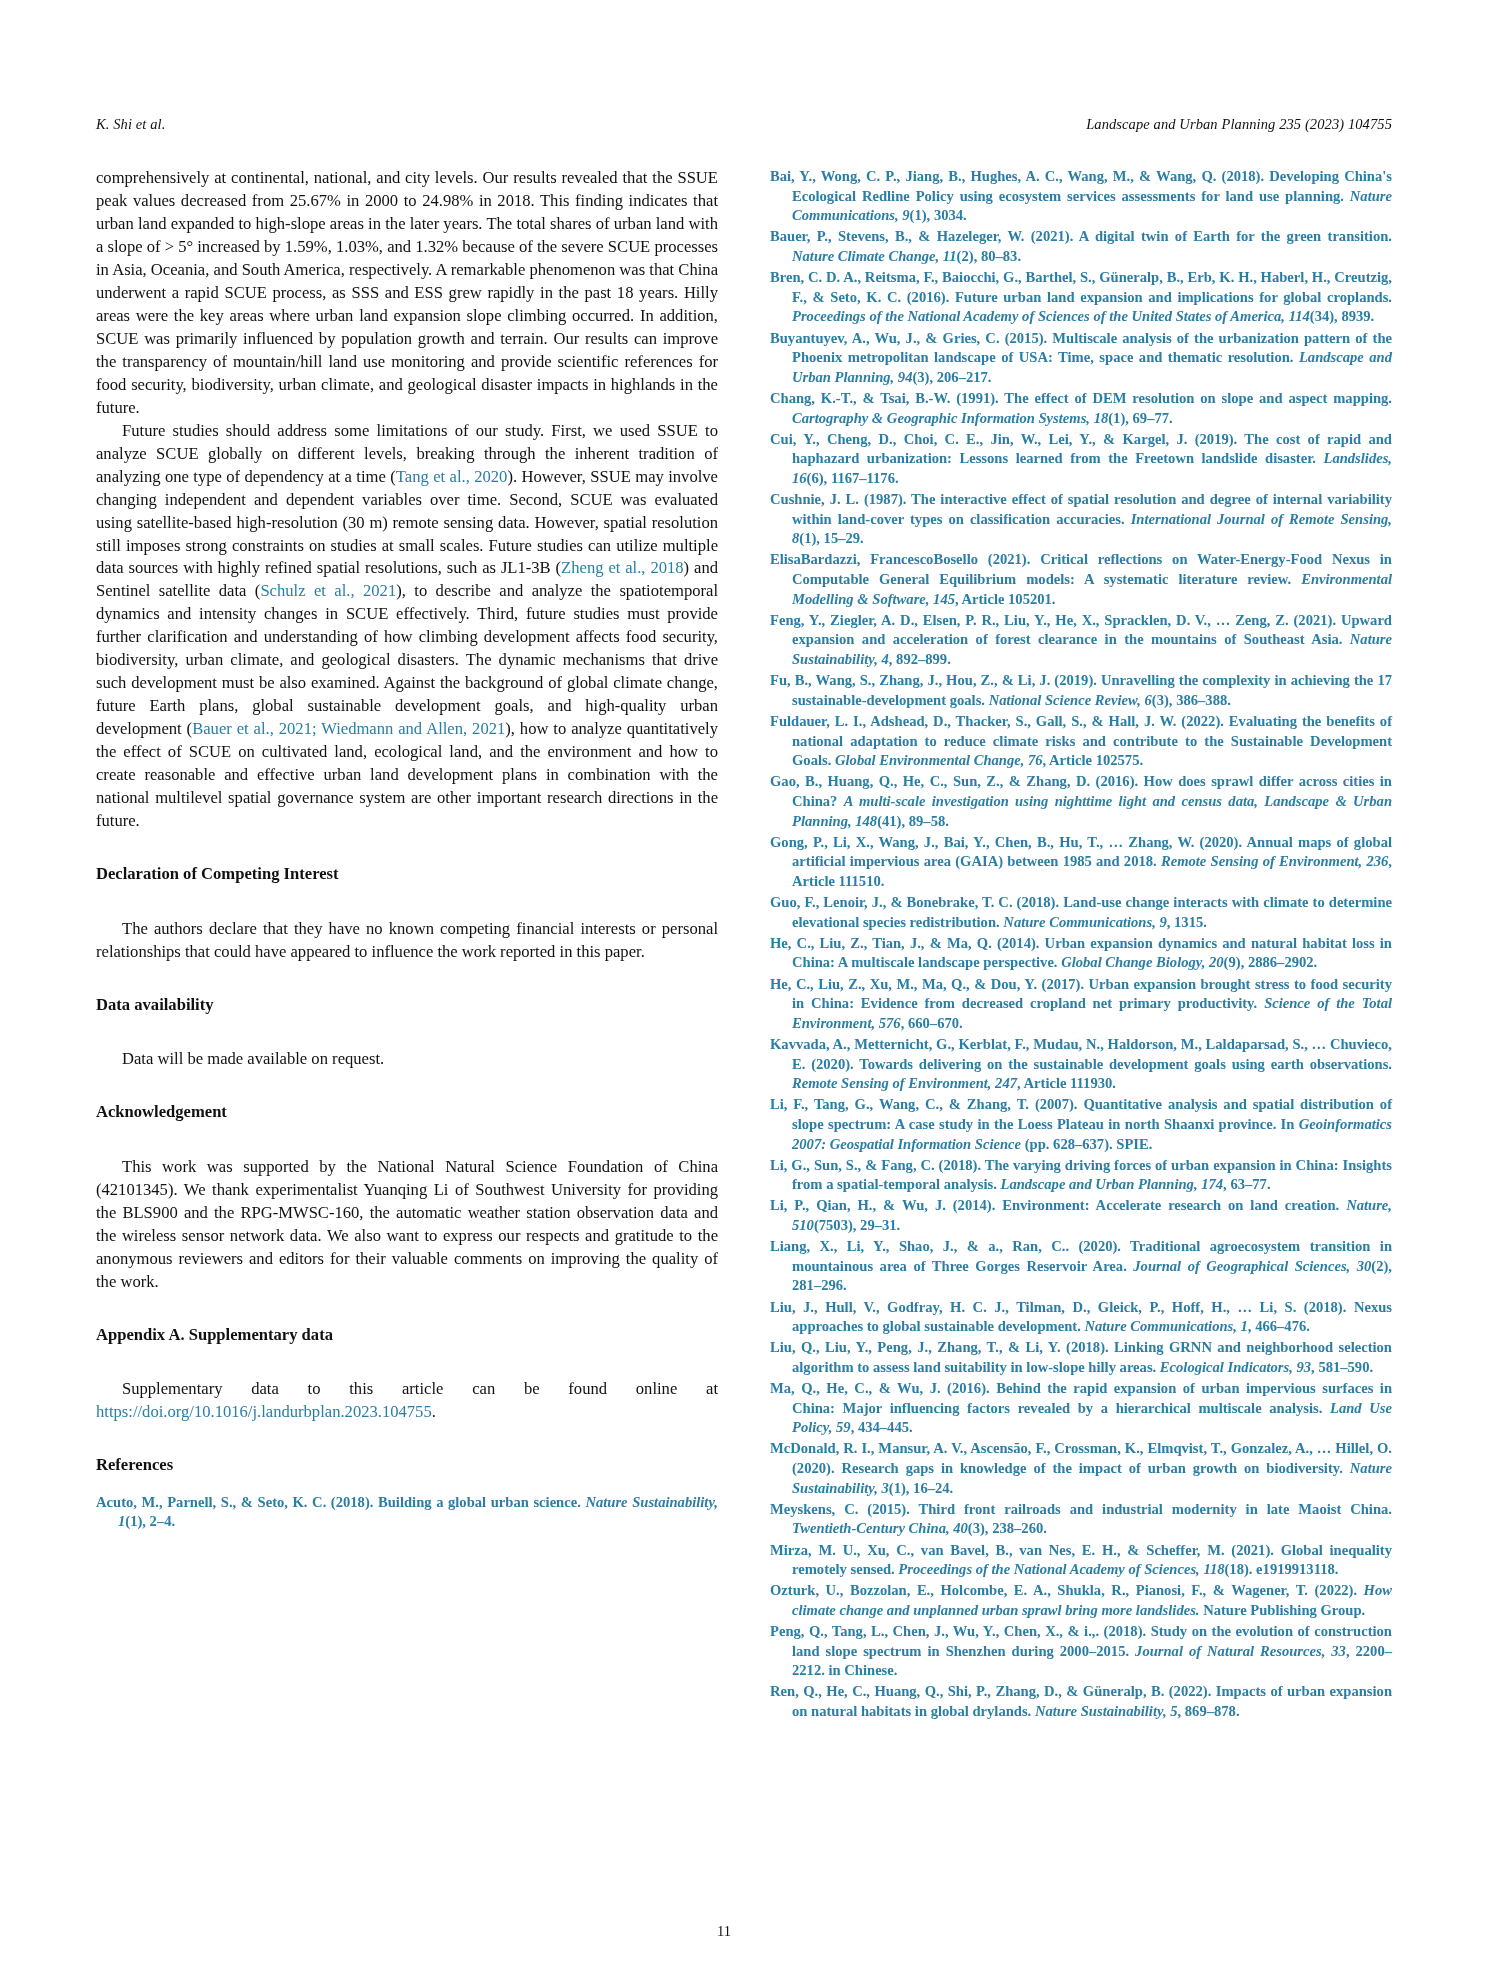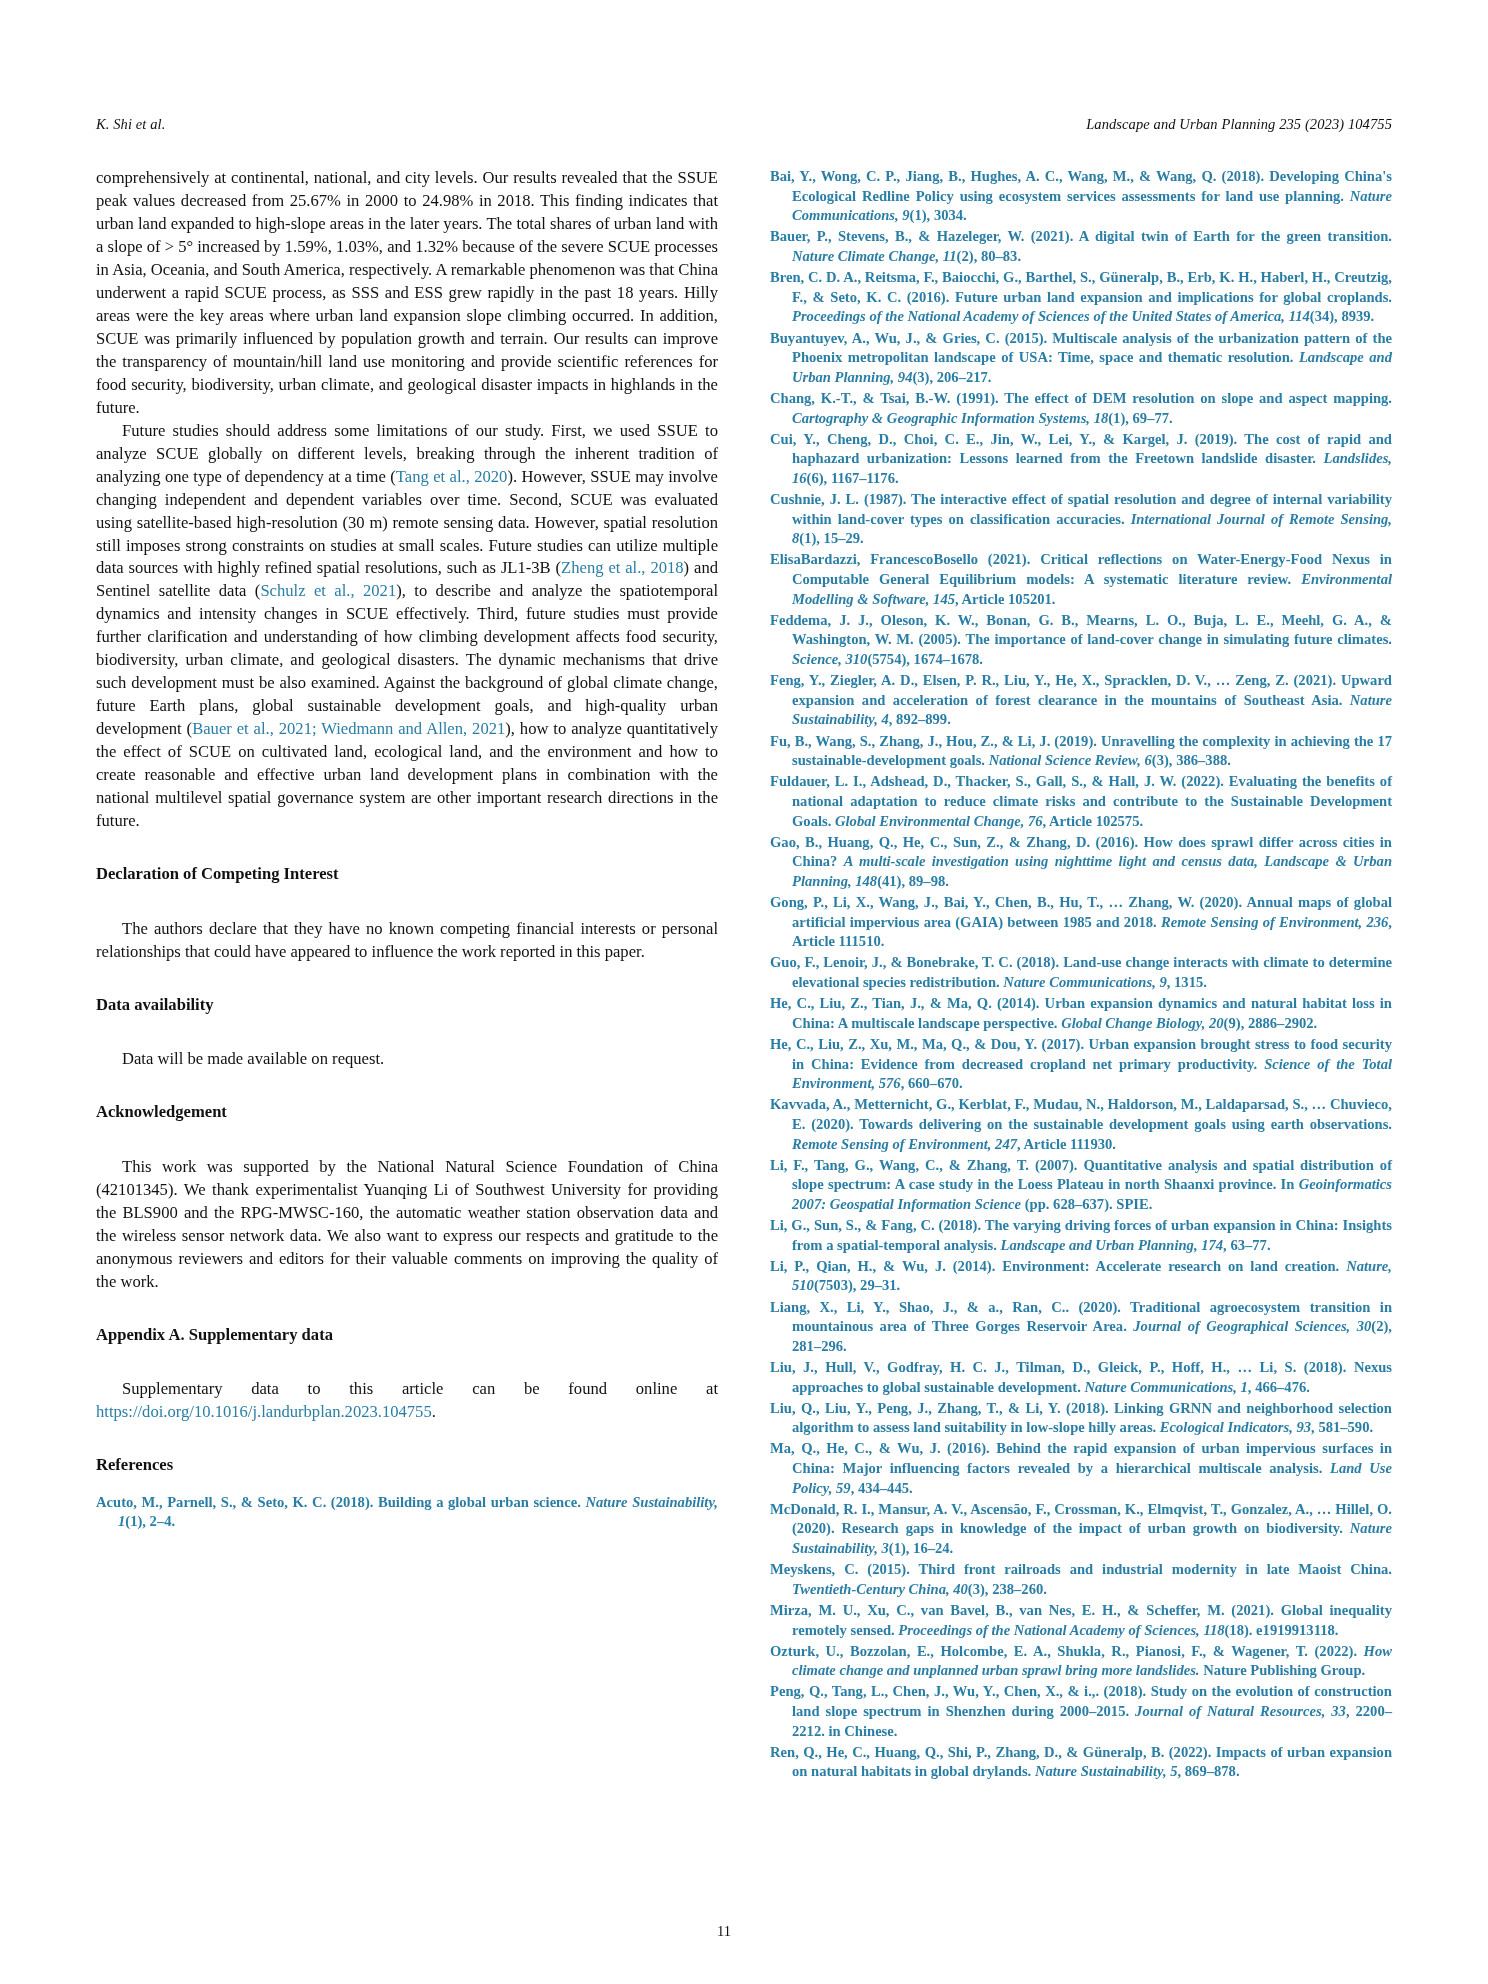--- a/index.html
+++ b/index.html
@@ -137,25 +137,24 @@
     <div class="col right">
       <div class="ref-list" id="refs">
           <div class="ref"><span>Bai, Y., Wong, C. P., Jiang, B., Hughes, A. C., Wang, M., &amp; Wang, Q. (2018). Developing China's Ecological Redline Policy using ecosystem services assessments for land use planning. </span><i>Nature Communications, 9</i><span>(1), 3034.</span></div>
           <div class="ref"><span>Bauer, P., Stevens, B., &amp; Hazeleger, W. (2021). A digital twin of Earth for the green transition. </span><i>Nature Climate Change, 11</i><span>(2), 80–83.</span></div>
           <div class="ref"><span>Bren, C. D. A., Reitsma, F., Baiocchi, G., Barthel, S., Güneralp, B., Erb, K. H., Haberl, H., Creutzig, F., &amp; Seto, K. C. (2016). Future urban land expansion and implications for global croplands. </span><i>Proceedings of the National Academy of Sciences of the United States of America, 114</i><span>(34), 8939.</span></div>
           <div class="ref"><span>Buyantuyev, A., Wu, J., &amp; Gries, C. (2015). Multiscale analysis of the urbanization pattern of the Phoenix metropolitan landscape of USA: Time, space and thematic resolution. </span><i>Landscape and Urban Planning, 94</i><span>(3), 206–217.</span></div>
           <div class="ref"><span>Chang, K.-T., &amp; Tsai, B.-W. (1991). The effect of DEM resolution on slope and aspect mapping. </span><i>Cartography &amp; Geographic Information Systems, 18</i><span>(1), 69–77.</span></div>
           <div class="ref"><span>Cui, Y., Cheng, D., Choi, C. E., Jin, W., Lei, Y., &amp; Kargel, J. (2019). The cost of rapid and haphazard urbanization: Lessons learned from the Freetown landslide disaster. </span><i>Landslides, 16</i><span>(6), 1167–1176.</span></div>
           <div class="ref"><span>Cushnie, J. L. (1987). The interactive effect of spatial resolution and degree of internal variability within land-cover types on classification accuracies. </span><i>International Journal of Remote Sensing, 8</i><span>(1), 15–29.</span></div>
           <div class="ref"><span>ElisaBardazzi, FrancescoBosello (2021). Critical reflections on Water-Energy-Food Nexus in Computable General Equilibrium models: A systematic literature review. </span><i>Environmental Modelling &amp; Software, 145</i><span>, Article 105201.</span></div>
-          <div class="ref"><span>Feddema, J. J., Oleson, K. W., Bonan, G. B., Mearns, L. O., Buja, L. E., Meehl, G. A., &amp; Washington, W. M. (2005). The importance of land-cover change in simulating future climates. </span><i>Science, 310</i><span>(5754), 1674–1678.</span></div>
           <div class="ref"><span>Feng, Y., Ziegler, A. D., Elsen, P. R., Liu, Y., He, X., Spracklen, D. V., … Zeng, Z. (2021). Upward expansion and acceleration of forest clearance in the mountains of Southeast Asia. </span><i>Nature Sustainability, 4</i><span>, 892–899.</span></div>
           <div class="ref"><span>Fu, B., Wang, S., Zhang, J., Hou, Z., &amp; Li, J. (2019). Unravelling the complexity in achieving the 17 sustainable-development goals. </span><i>National Science Review, 6</i><span>(3), 386–388.</span></div>
           <div class="ref"><span>Fuldauer, L. I., Adshead, D., Thacker, S., Gall, S., &amp; Hall, J. W. (2022). Evaluating the benefits of national adaptation to reduce climate risks and contribute to the Sustainable Development Goals. </span><i>Global Environmental Change, 76</i><span>, Article 102575.</span></div>
-          <div class="ref"><span>Gao, B., Huang, Q., He, C., Sun, Z., &amp; Zhang, D. (2016). How does sprawl differ across cities in China? </span><i>A multi-scale investigation using nighttime light and census data, Landscape &amp; Urban Planning, 148</i><span>(41), 89–98.</span></div>
+          <div class="ref"><span>Gao, B., Huang, Q., He, C., Sun, Z., &amp; Zhang, D. (2016). How does sprawl differ across cities in China? </span><i>A multi-scale investigation using nighttime light and census data, Landscape &amp; Urban Planning, 148</i><span>(41), 89–58.</span></div>
           <div class="ref"><span>Gong, P., Li, X., Wang, J., Bai, Y., Chen, B., Hu, T., … Zhang, W. (2020). Annual maps of global artificial impervious area (GAIA) between 1985 and 2018. </span><i>Remote Sensing of Environment, 236</i><span>, Article 111510.</span></div>
           <div class="ref"><span>Guo, F., Lenoir, J., &amp; Bonebrake, T. C. (2018). Land-use change interacts with climate to determine elevational species redistribution. </span><i>Nature Communications, 9</i><span>, 1315.</span></div>
           <div class="ref"><span>He, C., Liu, Z., Tian, J., &amp; Ma, Q. (2014). Urban expansion dynamics and natural habitat loss in China: A multiscale landscape perspective. </span><i>Global Change Biology, 20</i><span>(9), 2886–2902.</span></div>
           <div class="ref"><span>He, C., Liu, Z., Xu, M., Ma, Q., &amp; Dou, Y. (2017). Urban expansion brought stress to food security in China: Evidence from decreased cropland net primary productivity. </span><i>Science of the Total Environment, 576</i><span>, 660–670.</span></div>
           <div class="ref"><span>Kavvada, A., Metternicht, G., Kerblat, F., Mudau, N., Haldorson, M., Laldaparsad, S., … Chuvieco, E. (2020). Towards delivering on the sustainable development goals using earth observations. </span><i>Remote Sensing of Environment, 247</i><span>, Article 111930.</span></div>
           <div class="ref"><span>Li, F., Tang, G., Wang, C., &amp; Zhang, T. (2007). Quantitative analysis and spatial distribution of slope spectrum: A case study in the Loess Plateau in north Shaanxi province. In </span><i>Geoinformatics 2007: Geospatial Information Science</i><span> (pp. 628–637). SPIE.</span></div>
           <div class="ref"><span>Li, G., Sun, S., &amp; Fang, C. (2018). The varying driving forces of urban expansion in China: Insights from a spatial-temporal analysis. </span><i>Landscape and Urban Planning, 174</i><span>, 63–77.</span></div>
           <div class="ref"><span>Li, P., Qian, H., &amp; Wu, J. (2014). Environment: Accelerate research on land creation. </span><i>Nature, 510</i><span>(7503), 29–31.</span></div>
           <div class="ref"><span>Liang, X., Li, Y., Shao, J., &amp; a., Ran, C.. (2020). Traditional agroecosystem transition in mountainous area of Three Gorges Reservoir Area. </span><i>Journal of Geographical Sciences, 30</i><span>(2), 281–296.</span></div>
           <div class="ref"><span>Liu, J., Hull, V., Godfray, H. C. J., Tilman, D., Gleick, P., Hoff, H., … Li, S. (2018). Nexus approaches to global sustainable development. </span><i>Nature Communications, 1</i><span>, 466–476.</span></div>

